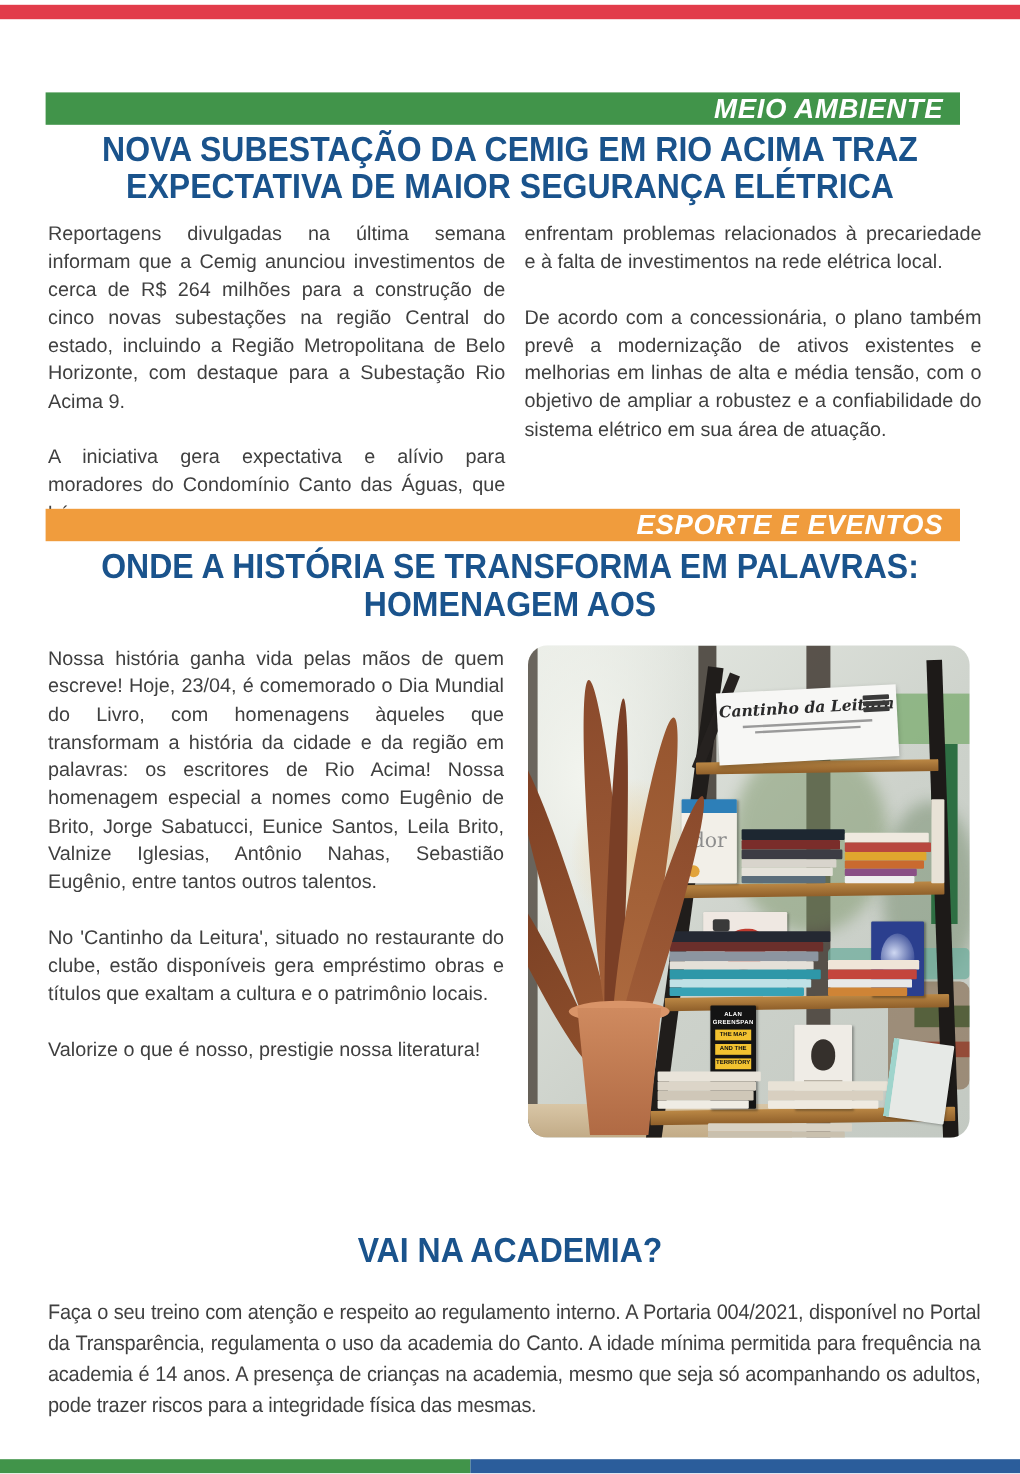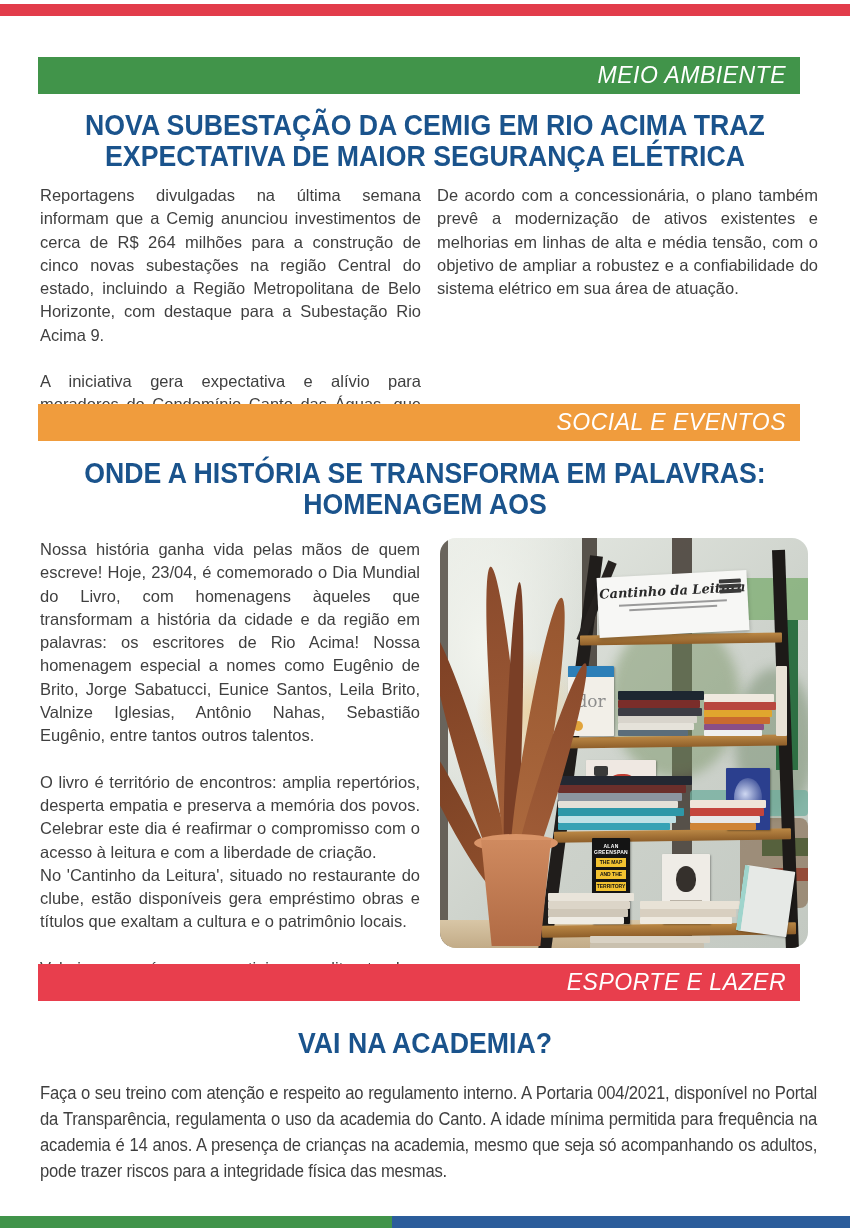--- a/index.html
+++ b/index.html
@@ -3,22 +3,22 @@
 <meta charset="utf-8">
 <style>
   html,body{margin:0;padding:0;background:#fff;}
   .page{position:relative;width:850px;height:1228px;background:#ffffff;overflow:hidden;
         font-family:"Liberation Sans",sans-serif;color:#3f3f3f;}
   
   .top-rule{position:absolute;left:0;top:4px;width:850px;height:12px;background:#e23c4b;}
   .bottom-rule-green{position:absolute;left:0;top:1216px;width:392px;height:12px;background:#41944a;}
   .bottom-rule-blue{position:absolute;left:392px;top:1216px;width:458px;height:12px;background:#2b5d9b;}
   
-  .banner{position:absolute;left:38px;width:762px;height:37px;display:flex;align-items:center;justify-content:flex-end;
-          padding-right:14px;box-sizing:border-box;color:#fff;font-weight:normal;font-style:italic;font-size:23px;letter-spacing:.5px;}
+  .banner{position:absolute;left:38px;width:762px;height:27px;display:flex;align-items:center;justify-content:flex-end;
+          padding-right:14px;box-sizing:border-box;color:#fff;font-weight:bold;font-style:italic;font-size:23px;letter-spacing:.5px;margin-top:20px;}
   .banner.env{top:57px;background:#41944a;}
   .banner.social{top:404px;background:#f09c3d;}
   .banner.sports{top:964px;background:#e83e4d;}
   
   .headline{position:absolute;left:40px;width:770px;text-align:center;color:#1a538c;font-weight:bold;
             font-size:29px;line-height:31px;transform:scaleX(.92);transform-origin:center;}
   .headline.h1{top:110px;}
   .headline.h2{top:458px;}
   .headline.h3{top:1028px;}
   .headline span{display:block;white-space:nowrap;}
@@ -130,36 +130,36 @@
     <span>NOVA SUBESTAÇÃO DA CEMIG EM RIO ACIMA TRAZ</span>
     <span>EXPECTATIVA DE MAIOR SEGURANÇA ELÉTRICA</span>
   </div>
 
   <div class="cols body-copy">
     <div class="col">
       <p>Reportagens divulgadas na última semana informam que a Cemig anunciou investimentos de cerca de R$ 264 milhões para a construção de cinco novas subestações na região Central do estado, incluindo a Região Metropolitana de Belo Horizonte, com destaque para a Subestação Rio Acima 9.</p>
       <p>A iniciativa gera expectativa e alívio para moradores do Condomínio Canto das Águas, que há anos</p>
     </div>
     <div class="col">
+      <p>enfrentam problemas relacionados à precariedade e à falta de investimentos na rede elétrica local.</p>
       <p>De acordo com a concessionária, o plano também prevê a modernização de ativos existentes e melhorias em linhas de alta e média tensão, com o objetivo de ampliar a robustez e a confiabilidade do sistema elétrico em sua área de atuação.</p>
     </div>
   </div>
 
   <div class="banner social">
-    <span>SOCIAL E EVENTOS</span>
+    <span>ESPORTE E EVENTOS</span>
   </div>
 
   <div class="headline h2">
     <span>ONDE A HISTÓRIA SE TRANSFORMA EM PALAVRAS:</span>
     <span>HOMENAGEM AOS</span>
   </div>
 
   <div class="social-left body-copy">
     <p>Nossa história ganha vida pelas mãos de quem escreve! Hoje, 23/04, é comemorado o Dia Mundial do Livro, com homenagens àqueles que transformam a história da cidade e da região em palavras: os escritores de Rio Acima! Nossa homenagem especial a nomes como Eugênio de Brito, Jorge Sabatucci, Eunice Santos, Leila Brito, Valnize Iglesias, Antônio Nahas, Sebastião Eugênio, entre tantos outros talentos.</p>
-    <p class="nogap">O livro é território de encontros: amplia repertórios, desperta empatia e preserva a memória dos povos. Celebrar este dia é reafirmar o compromisso com o acesso à leitura e com a liberdade de criação.</p>
     <p>No 'Cantinho da Leitura', situado no restaurante do clube, estão disponíveis gera empréstimo obras e títulos que exaltam a cultura e o patrimônio locais.</p>
     <p class="small-gap">Valorize o que é nosso, prestigie nossa literatura!</p>
   </div>
 
   <div class="photo">
     <div class="ph-light"></div>
     <div class="ph-glow"></div>
     <div class="ph-mullion-a"></div>
     <div class="ph-mullion-b"></div>
     <div class="ph-mullion-c"></div>
@@ -269,23 +269,20 @@
     <div class="leaf l5"></div>
     <div class="leaf l3"></div>
     <div class="leaf l1"></div>
     <div class="leaf l6"></div>
     <div class="leaf l2"></div>
     <div class="leaf l4"></div>
     <div class="pot-rim"></div>
     <div class="pot"></div>
   </div>
 
-  <div class="banner sports">
-    <span>ESPORTE E LAZER</span>
-  </div>
 
   <div class="headline h3">
     <span>VAI NA ACADEMIA?</span>
   </div>
 
   <div class="sports-copy">Faça o seu treino com atenção e respeito ao regulamento interno. A Portaria 004/2021, disponível no Portal da Transparência, regulamenta  o uso da academia do Canto.  A idade mínima permitida para frequência na academia é 14 anos. A presença de crianças na academia, mesmo que seja só acompanhando os adultos, pode trazer riscos para a integridade física  das mesmas.</div>
 
   <div class="bottom-rule-green"></div>
   <div class="bottom-rule-blue"></div>
 

